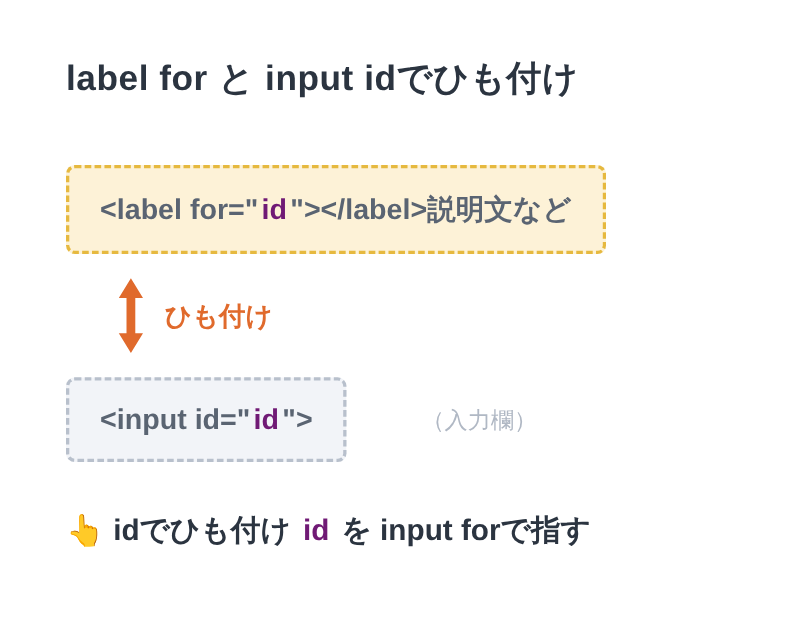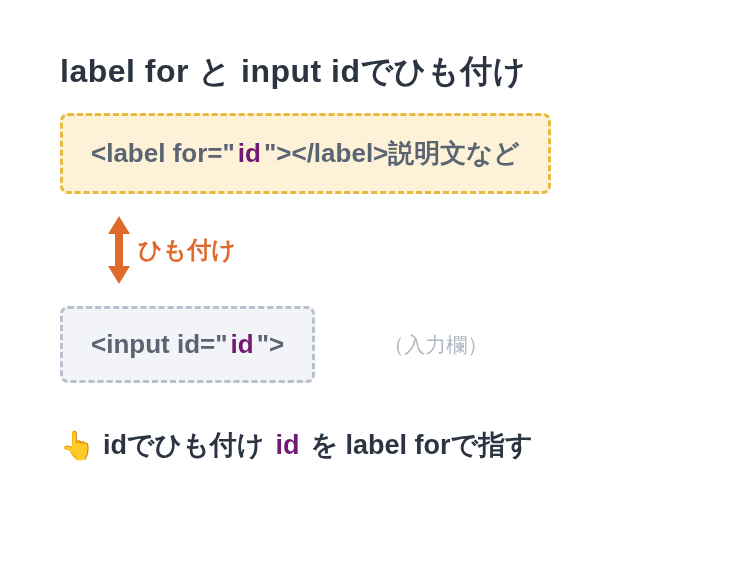--- a/index.html
+++ b/index.html
@@ -9,21 +9,21 @@
     width: 731px;
     height: 568px;
     position: relative;
     padding: 50px 60px 30px 60px;
   }
   .title {
     font-size: 32px;
     font-weight: 800;
     color: #2b3440;
     letter-spacing: 0.5px;
-    margin-bottom: 19px;
+    margin-bottom: 56px;
   }
   .box {
     border: 3px dashed;
     border-radius: 8px;
     padding: 20px 28px;
     font-size: 26px;
     font-weight: 600;
     display: inline-flex;
     align-items: center;
     white-space: nowrap;
@@ -39,21 +39,21 @@
     color: #5a6472;
   }
   .highlight-id {
     color: #701a75;
     font-weight: 700;
     margin: 0 3px;
   }
   .connector {
     display: flex;
     align-items: center;
-    gap: 4px;
+    gap: 16px;
     margin: 20px 0 20px 44px;
   }
   .arrow-svg {
     display: block;
   }
   .connector-label {
     font-size: 24px;
     font-weight: 700;
     color: #e06a2c;
   }
@@ -112,17 +112,17 @@
       <span class="highlight-id">id</span>
       <span>"&gt;</span>
   </div>
   <span class="placeholder-text">（入力欄）</span>
 </div>
 
 <div class="footer">
   <span class="emoji">👆</span>
   <span>idでひも付け</span>
   <span class="highlight-id">id</span>
-  <span>を label forで指す</span>
+  <span>を input forで指す</span>
 </div>
 
 
 
 
 </body></html>

